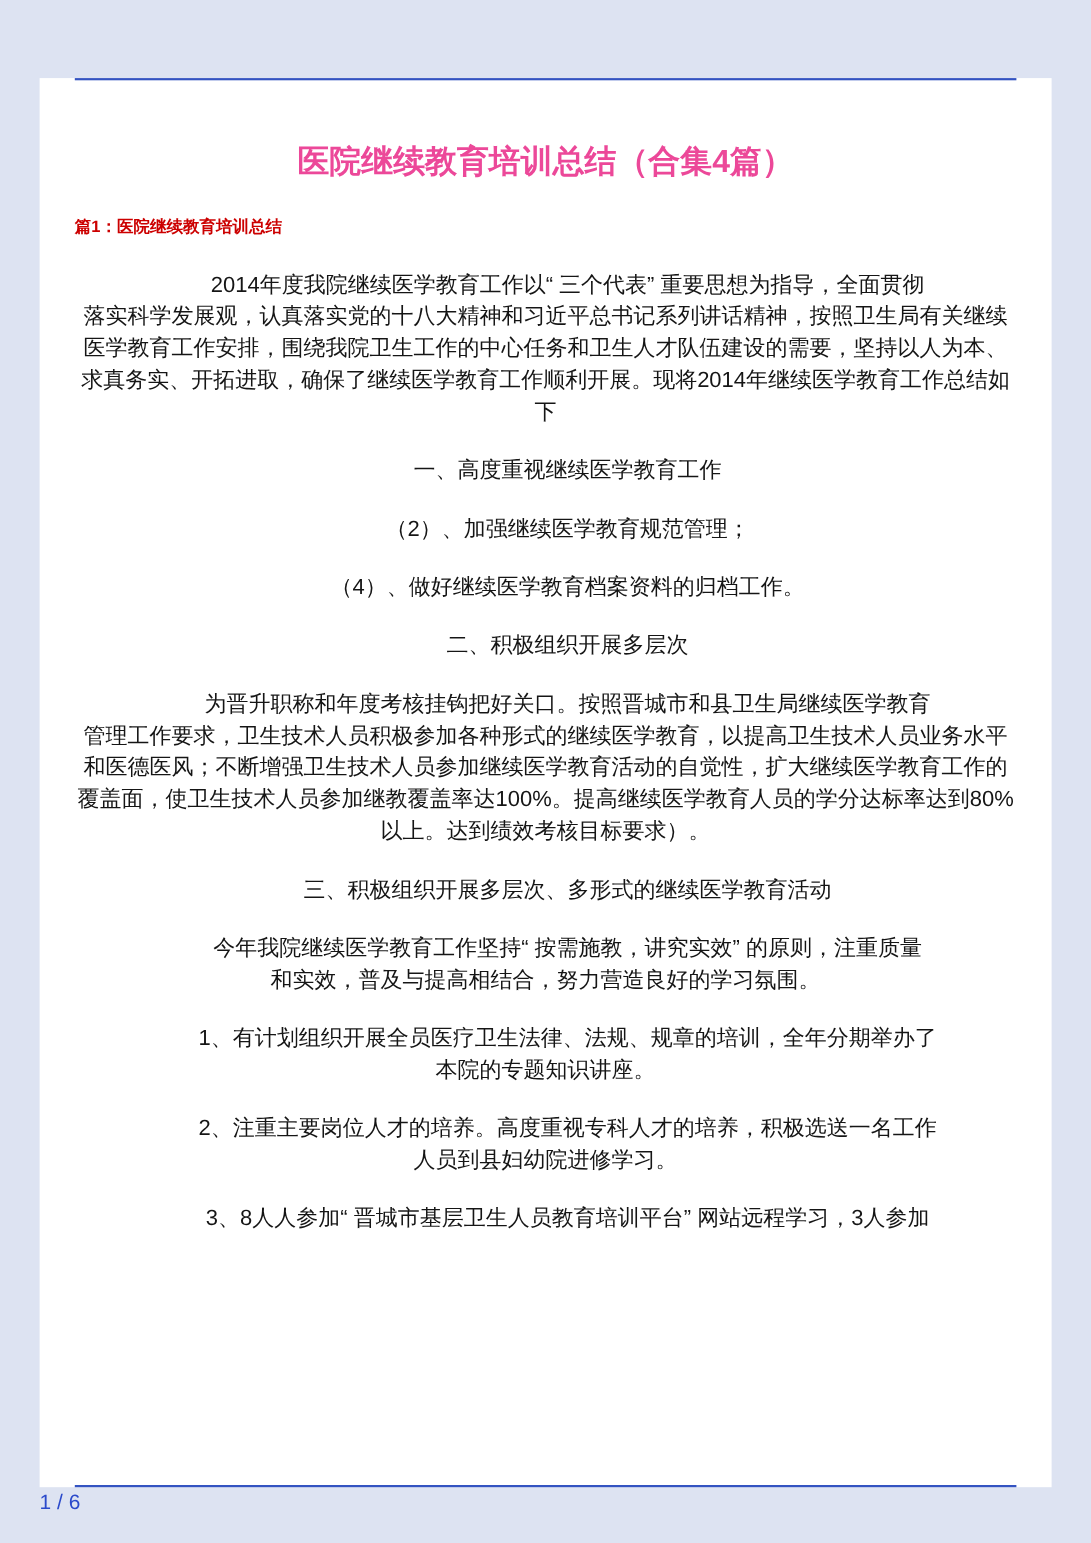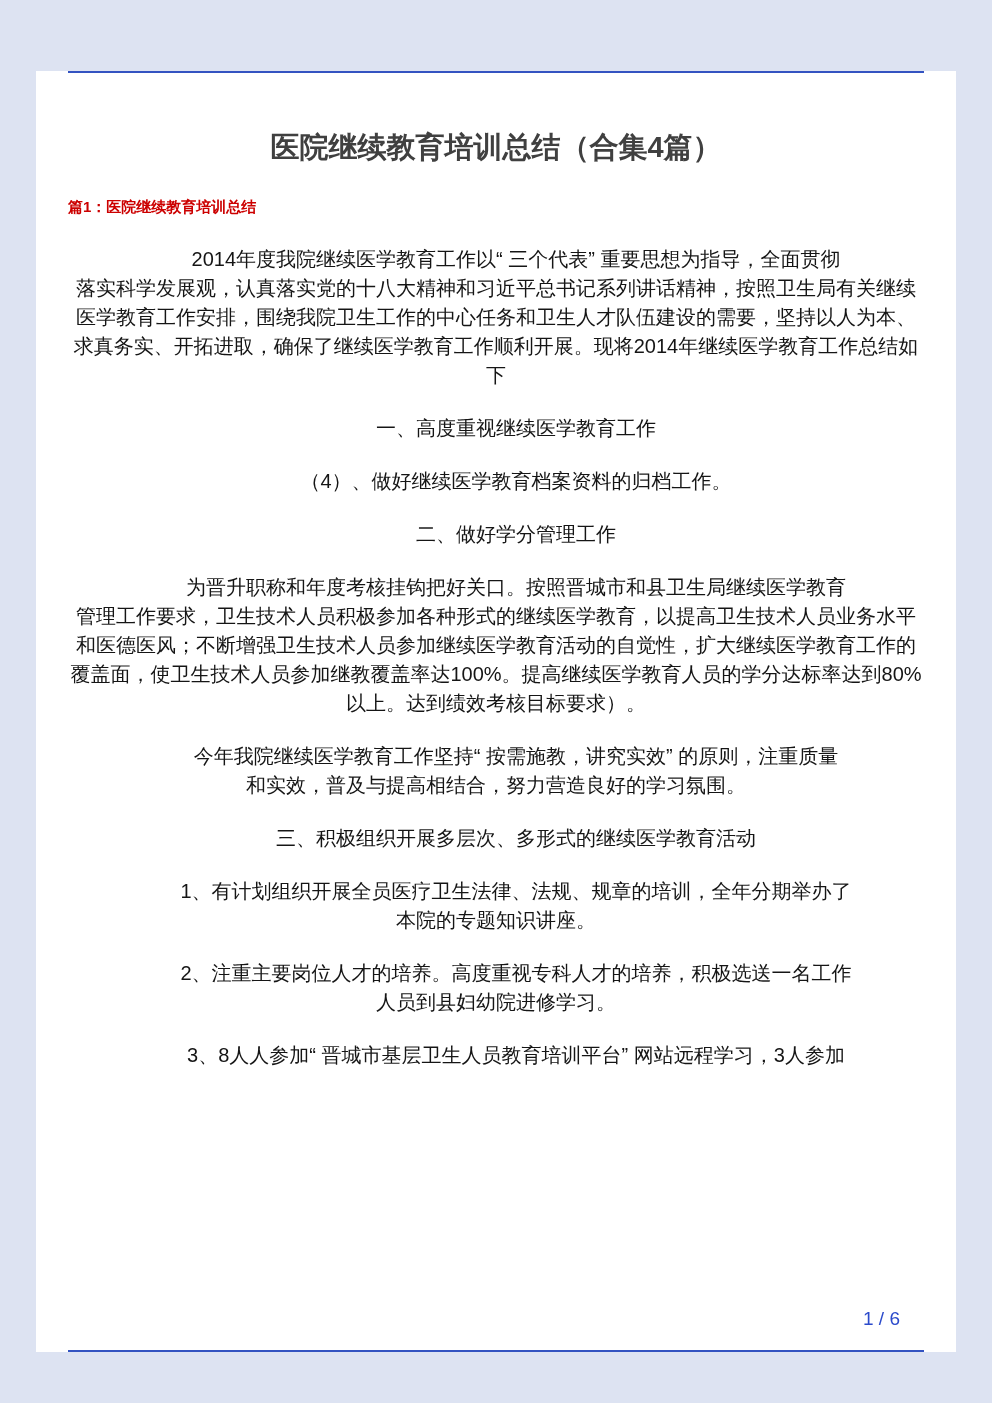--- a/index.html
+++ b/index.html
@@ -31,69 +31,69 @@
     padding: 56px 32px 0 32px;
     color: #151515;
     font-size: 20px;
     line-height: 29px;
   }
   .doc-title {
     text-align: center;
     font-size: 29px;
     line-height: 40px;
     font-weight: 700;
-    color: #404040;
+    color: #ec4899;
     margin-bottom: 26px;
   }
   .section-heading {
     color: var(--heading-red, #cc0000);
     font-size: 15px;
     line-height: 28px;
     font-weight: 700;
   }
   .para {
     margin-top: 24px;
     text-indent: 2em;
     white-space: pre-wrap;
     word-break: break-all;
     text-align: center;
   }
   .page-footer {
     position: absolute;
     left: 36px;
-    top: 1307px;
+    top: 1355px;
     width: 920px;
-    text-align: right;
     padding-right: 56px;
     color: var(--footer-text, #2b4acb);
     font-size: 19px;
     line-height: 24px;
   }
 </style>
 </head>
 <body>
 
 <div class="page">
   <div class="rule top"></div>
 
   <div class="content">
     <h1 class="doc-title">医院继续教育培训总结（合集4篇）</h1>
 
     <h2 class="section-heading">篇1：医院继续教育培训总结</h2>
 
     <p class="para">2014年度我院继续医学教育工作以“ 三个代表” 重要思想为指导，全面贯彻
 落实科学发展观，认真落实党的十八大精神和习近平总书记系列讲话精神，按照卫生局有关继续医学教育工作安排，围绕我院卫生工作的中心任务和卫生人才队伍建设的需要，坚持以人为本、求真务实、开拓进取，确保了继续医学教育工作顺利开展。现将2014年继续医学教育工作总结如下</p>
     <p class="para">一、高度重视继续医学教育工作</p>
+    <p class="para">（2）、加强继续医学教育规范管理；</p>
     <p class="para">（4）、做好继续医学教育档案资料的归档工作。</p>
-    <p class="para">二、做好学分管理工作</p>
+    <p class="para">二、积极组织开展多层次</p>
     <p class="para">为晋升职称和年度考核挂钩把好关口。按照晋城市和县卫生局继续医学教育
 管理工作要求，卫生技术人员积极参加各种形式的继续医学教育，以提高卫生技术人员业务水平和医德医风；不断增强卫生技术人员参加继续医学教育活动的自觉性，扩大继续医学教育工作的覆盖面，使卫生技术人员参加继教覆盖率达100%。提高继续医学教育人员的学分达标率达到80%以上。达到绩效考核目标要求）。</p>
+    <p class="para">三、积极组织开展多层次、多形式的继续医学教育活动</p>
     <p class="para">今年我院继续医学教育工作坚持“ 按需施教，讲究实效” 的原则，注重质量
 和实效，普及与提高相结合，努力营造良好的学习氛围。</p>
-    <p class="para">三、积极组织开展多层次、多形式的继续医学教育活动</p>
     <p class="para">1、有计划组织开展全员医疗卫生法律、法规、规章的培训，全年分期举办了
 本院的专题知识讲座。</p>
     <p class="para">2、注重主要岗位人才的培养。高度重视专科人才的培养，积极选送一名工作
 人员到县妇幼院进修学习。</p>
     <p class="para">3、8人人参加“ 晋城市基层卫生人员教育培训平台” 网站远程学习，3人参加</p>
   </div>
 
   <div class="rule bottom"></div>
 </div>
 

